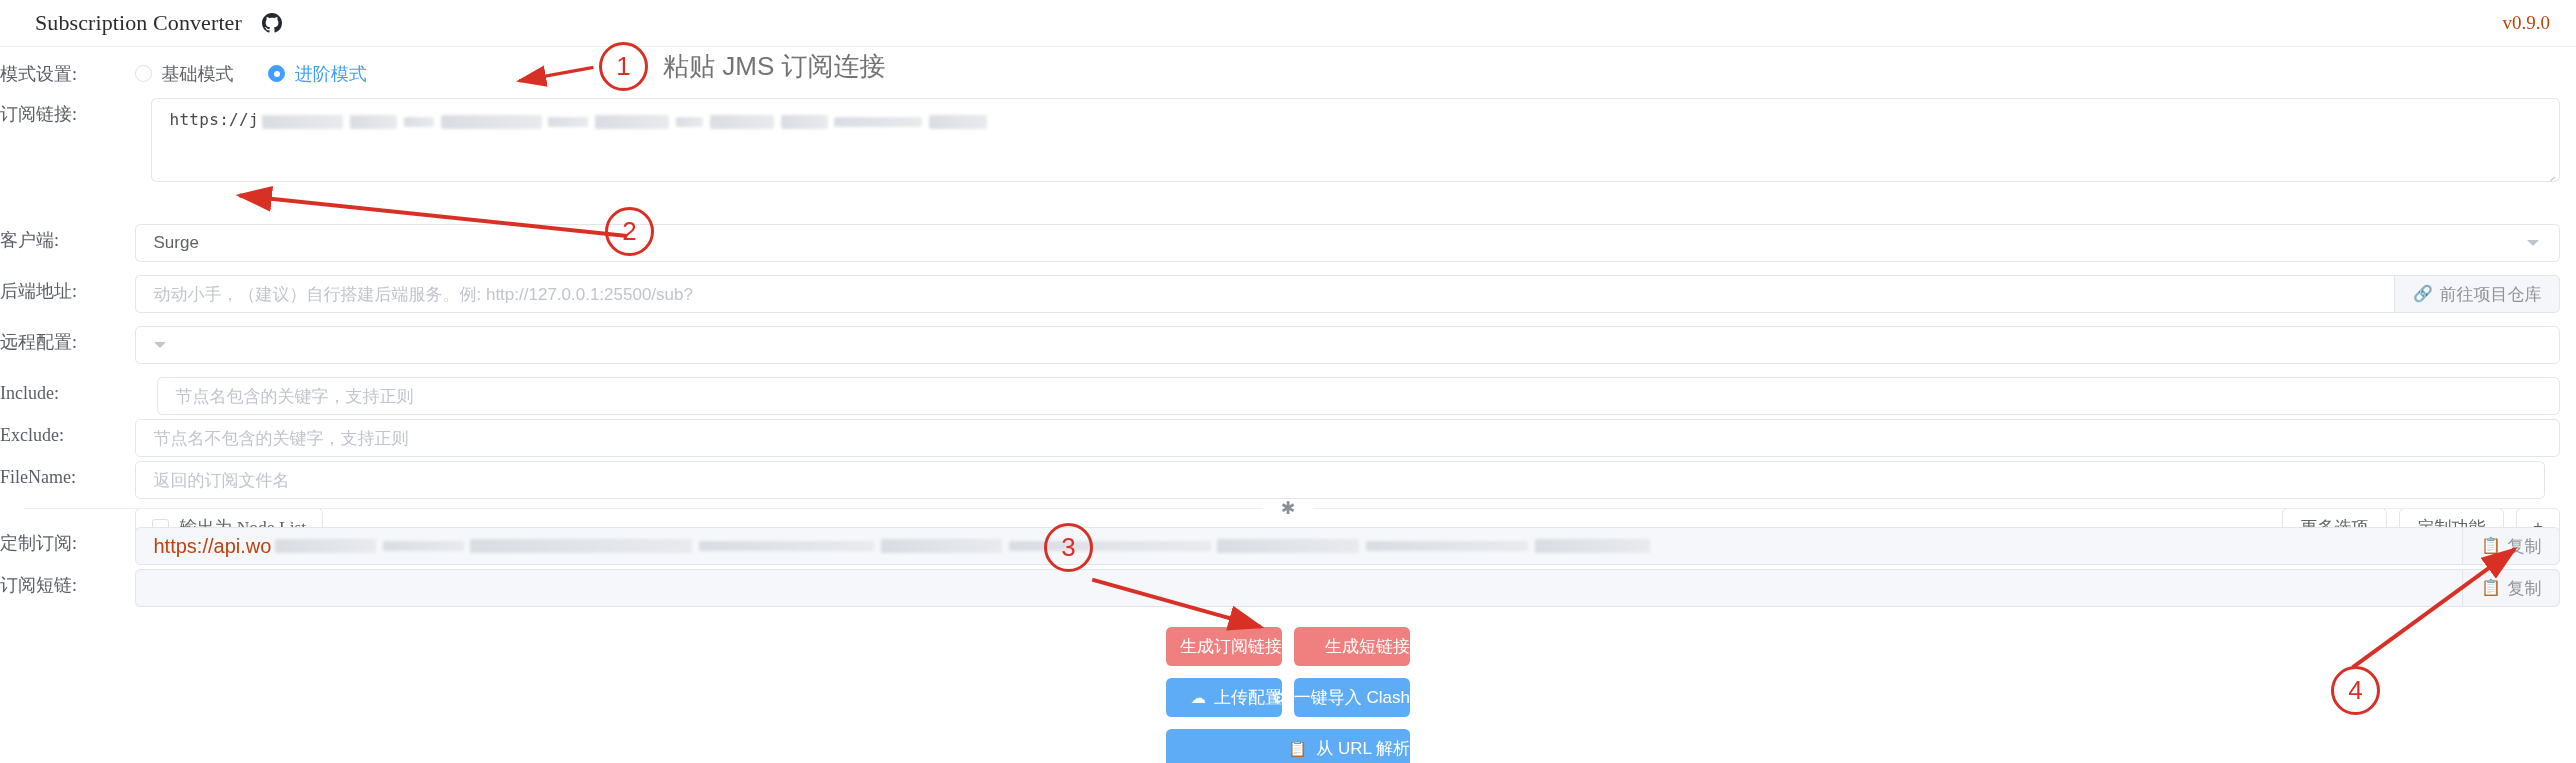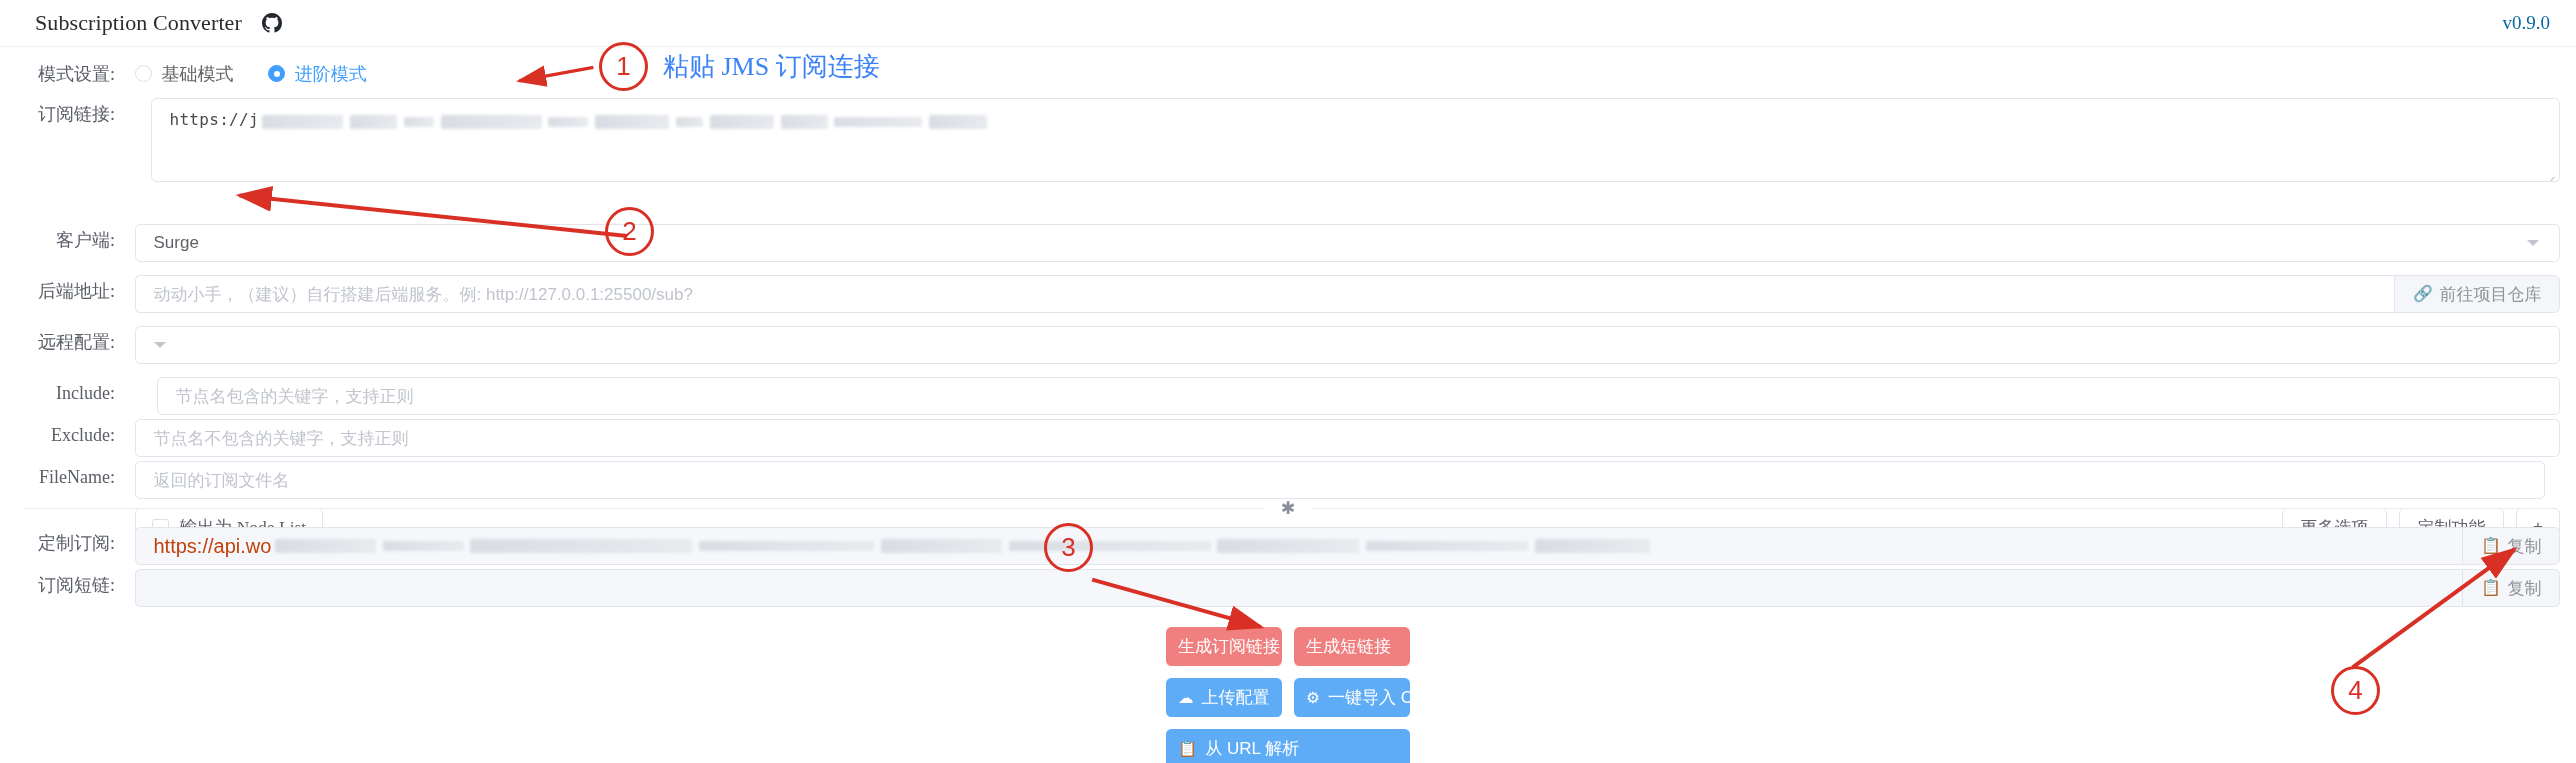--- a/index.html
+++ b/index.html
@@ -37,38 +37,38 @@
     white-space: nowrap;
   }
   .gh-icon { display:flex; align-items:center; }
   .gh-icon svg { width: 20px; height: 20px; display:block; }
   .version {
     position: absolute;
     right: 26px; top: 50%;
     transform: translateY(-50%);
     font-family: "Liberation Serif", "DejaVu Serif", serif;
     font-size: 19px;
-    color: #0369a1;
+    color: #c2410c;
   }
   
   .form {
     position: absolute;
     left: 0; top: 47px;
     width: 2576px;
   }
   .row {
     position: absolute;
     left: 0;
     width: 2576px;
     display: flex;
     align-items: flex-start;
   }
   .label {
     width: 135px;
-    text-align: right;
+    text-align: left;
     padding-right: 20px;
     font-size: 18px;
     color: #5a5e66;
     font-family: "Liberation Serif", "DejaVu Serif", serif;
     line-height: 32px;
     white-space: nowrap;
     flex: 0 0 auto;
   }
   .field { flex: 1 1 auto; position: relative; }
 
@@ -201,49 +201,48 @@
   
   .actions {
     position:absolute;
     left: 0; width: 2576px;
     display:flex; flex-direction:column; align-items:center; gap: 12px;
   }
   .action-row { display:flex; gap: 12px; }
   .abtn {
     height: 39px;
     border:none; border-radius:5.4px;
-    display:inline-flex; align-items:center; justify-content:flex-start; gap:8px;
+    display:inline-flex; align-items:center; justify-content:flex-end; gap:8px;
     font-size: 17px; color:#fff; cursor:pointer;
     font-family:"Liberation Sans", sans-serif;
     white-space:nowrap;
-    padding-left:12px;
   }
   .abtn.red  { background:#f08080; }
   .abtn.blue { background:#5eacf5; }
   .abtn.w-half { width: 116px; }
   .abtn.w-full { width: 244px; }
   .abtn .aico { font-size:15.5px; line-height:1; }
 
   
   .anno { position:absolute; }
   .circle {
     width: 49px; height: 49px;
     border: 3.4px solid #d93025;
     border-radius: 50%;
     color:#d93025;
     display:flex; align-items:center; justify-content:center;
     font-size: 26px;
     font-family:"Liberation Sans", sans-serif;
     background: transparent;
   }
   .anno-text {
-    color:#3b82f6;
+    color:#737373;
     font-size: 26px;
     white-space:nowrap;
-    font-family:Liberation Serif, serif;
+    font-family:Liberation Sans, sans-serif;
   }
   .arrow-svg { position:absolute; overflow:visible; pointer-events:none; }
 </style>
 </head>
 <body>
 
 <div id="page">
 
   <div class="header">
     <div class="header-left">

